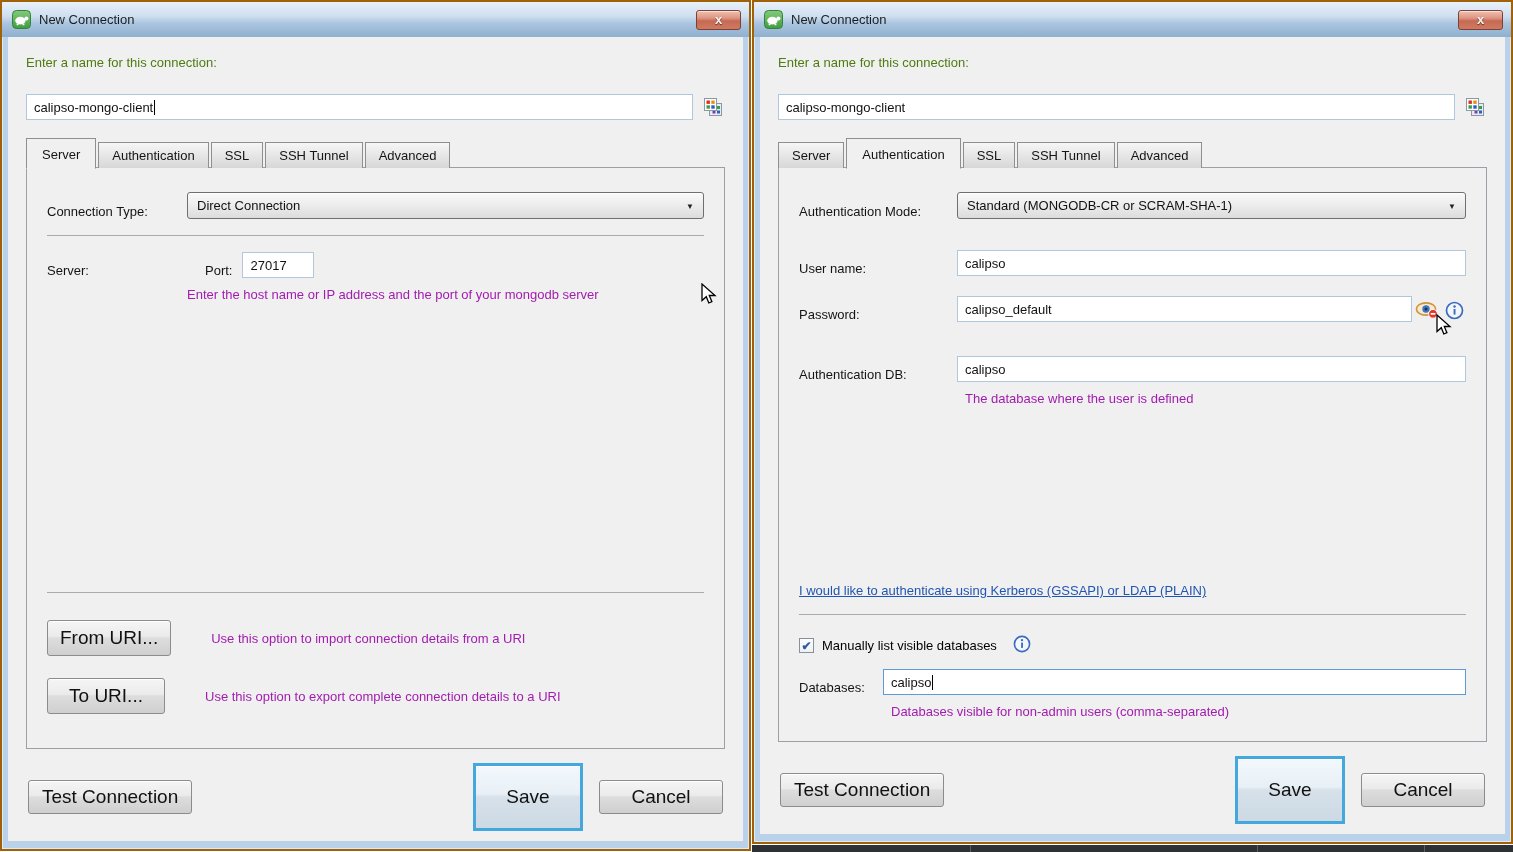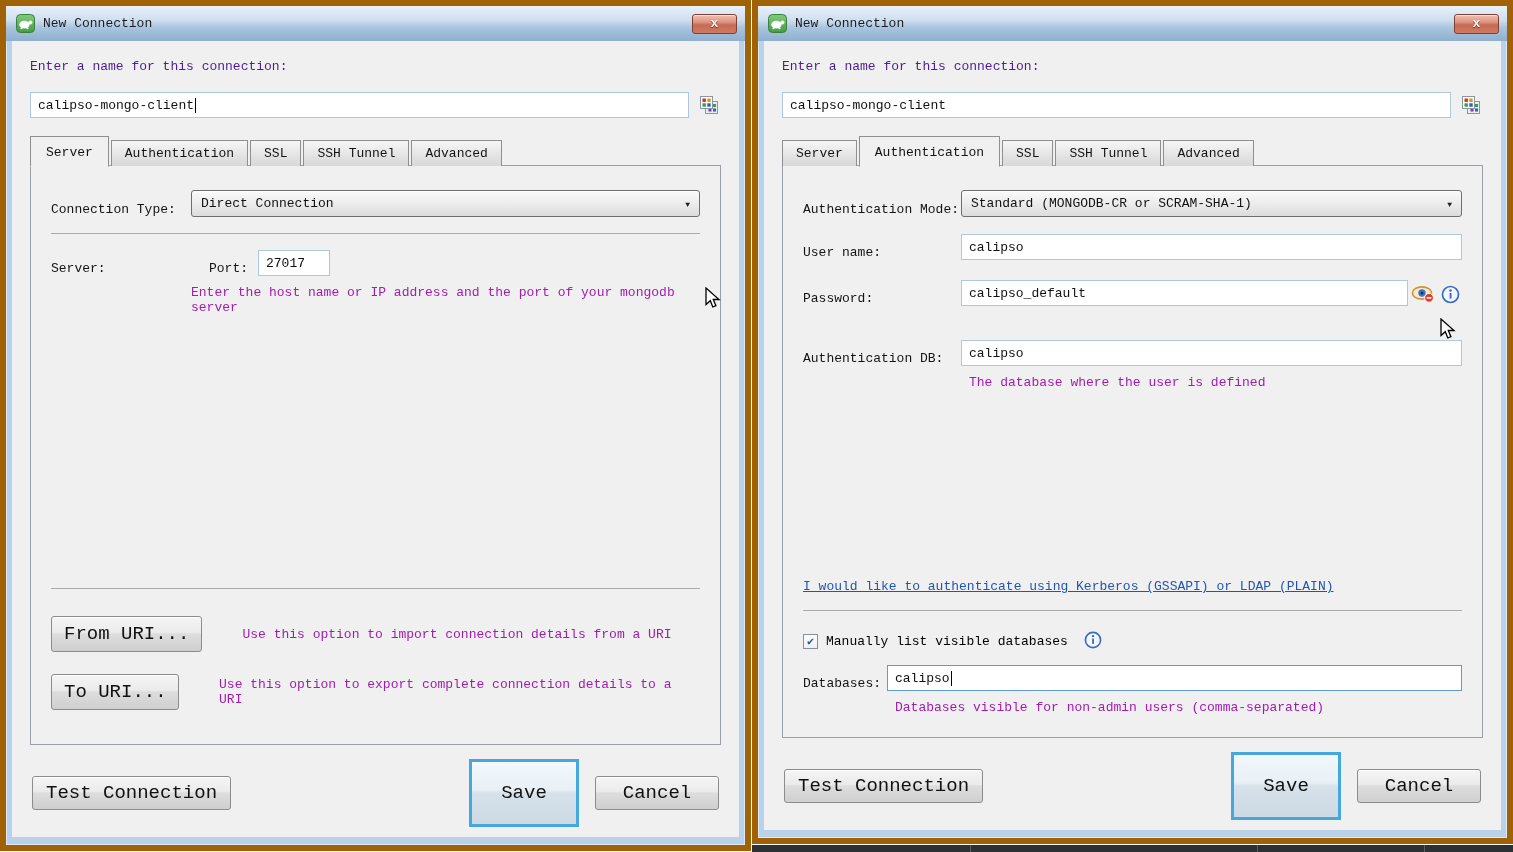--- a/index.html
+++ b/index.html
@@ -1,32 +1,32 @@
 <!DOCTYPE html>
 <html><head>
 <meta charset="utf-8">
 <style>
   * { margin:0; padding:0; box-sizing:border-box; }
   html,body { width:1513px; height:852px; background:#ffffff; font-family:"Liberation Sans", sans-serif; overflow:hidden; }
   body { position:relative; }
 
   
-  .window { position:absolute; border:6px solid #a16207; background:#b9d2ea; box-shadow:inset 0 0 0 1px #dce9f6;font-family:Liberation Mono, monospace; }
+  .window { position:absolute; border:2px solid #a16207; background:#b9d2ea; box-shadow:inset 0 0 0 1px #dce9f6; }
   .titlebar { height:35px; display:flex; align-items:center; padding:0 8px 0 10px;
     background:linear-gradient(to bottom,#e8f1fa 0%,#cfdff0 40%,#a9c4de 62%,#8fb0cf 100%); }
   .app-icon { width:19px; height:19px; margin-right:8px; flex:none; }
   .title-text { flex:1; font-size:13px; color:#1a1d20; }
   .close-btn { width:45px; height:20px; border:1px solid #7d4033; border-radius:3px; cursor:default;
     background:linear-gradient(to bottom,#f0c0b0 0%,#dd9483 40%,#c66a54 55%,#cf7a60 100%);
     box-shadow:inset 0 1px 0 rgba(255,255,255,.55); color:#f5f2ee; font-size:13px; font-weight:bold;
     display:flex; align-items:center; justify-content:center; text-shadow:0 1px 1px #6e3126; }
   .content { position:absolute; left:6px; right:6px; top:35px; bottom:8px; background:#f0f0f0;
     padding:12px 18px 10px 18px; display:flex; flex-direction:column; }
 
-  .field-label { font-size:13px; color:#4c1d95; margin:6px 0 18px; }
+  .field-label { font-size:13px; color:#4d7c0f; margin:6px 0 24px; }
   .name-row { display:flex; align-items:center; gap:8px; }
 
   .textbox { height:26px; background:#fff; border:1px solid #b0c7dd; display:flex; align-items:center;
     padding:0 7px; font-size:13px; color:#111; white-space:nowrap; overflow:hidden; }
   .textbox.grow { flex:1; }
   .textbox.focused { border-color:#5e9bd6; }
   .caret { display:inline-block; width:1px; height:15px; background:#000; margin-left:1px; }
 
   .icon-btn { width:24px; height:24px; display:flex; align-items:center; justify-content:center; flex:none; }
 
@@ -232,21 +232,21 @@
 
     <div class="panel">
       <div class="row">
         <span class="lbl w158">Authentication Mode:</span>
         <div class="combo">
           <span>Standard (MONGODB-CR or SCRAM-SHA-1)</span>
           <span class="arrow">▼</span>
         </div>
       </div>
 
-      <div class="row" style="margin-top:17px;">
+      <div class="row" style="margin-top:31px;">
         <span class="lbl w158">User name:</span>
         <div class="textbox grow">
           <span>calipso</span>
         </div>
       </div>
 
       <div class="row" style="margin-top:20px;">
         <span class="lbl w158">Password:</span>
         <div class="textbox grow">
           <span>calipso_default</span>

